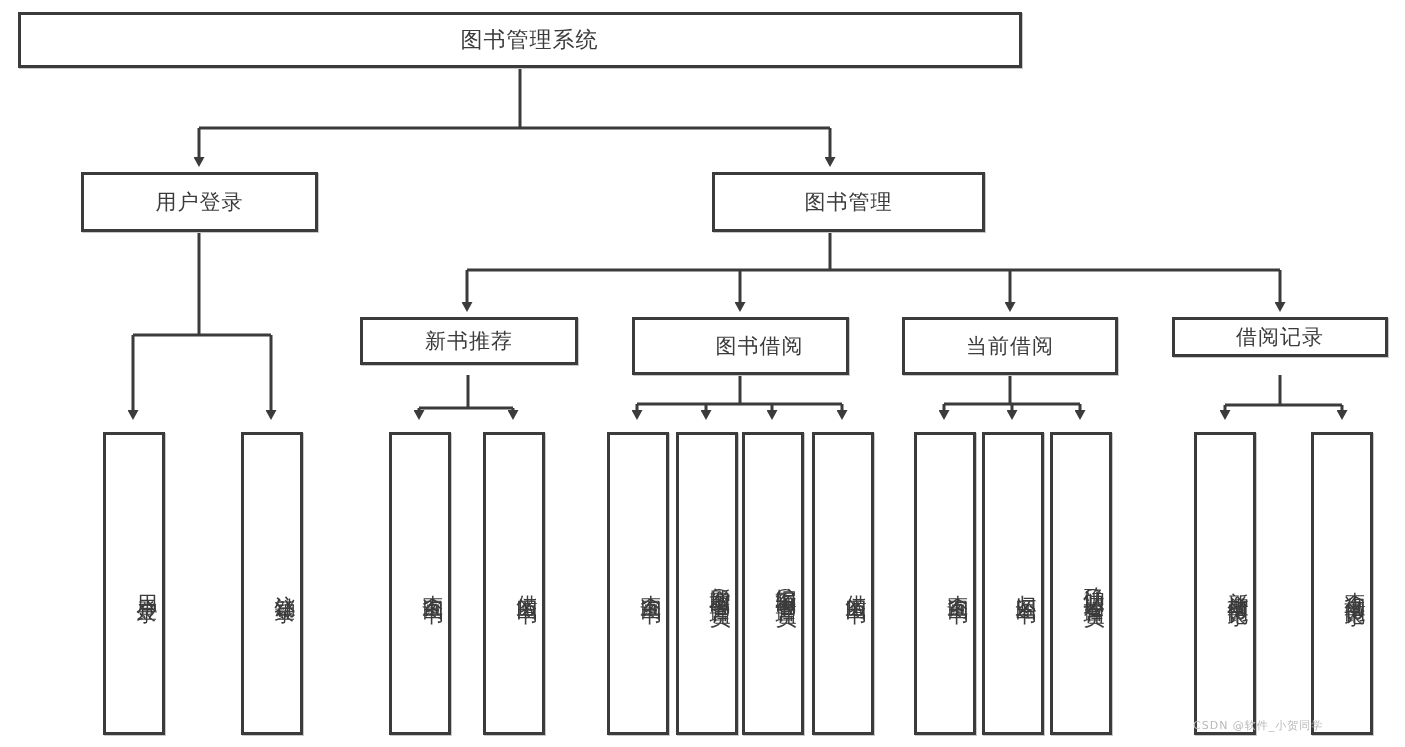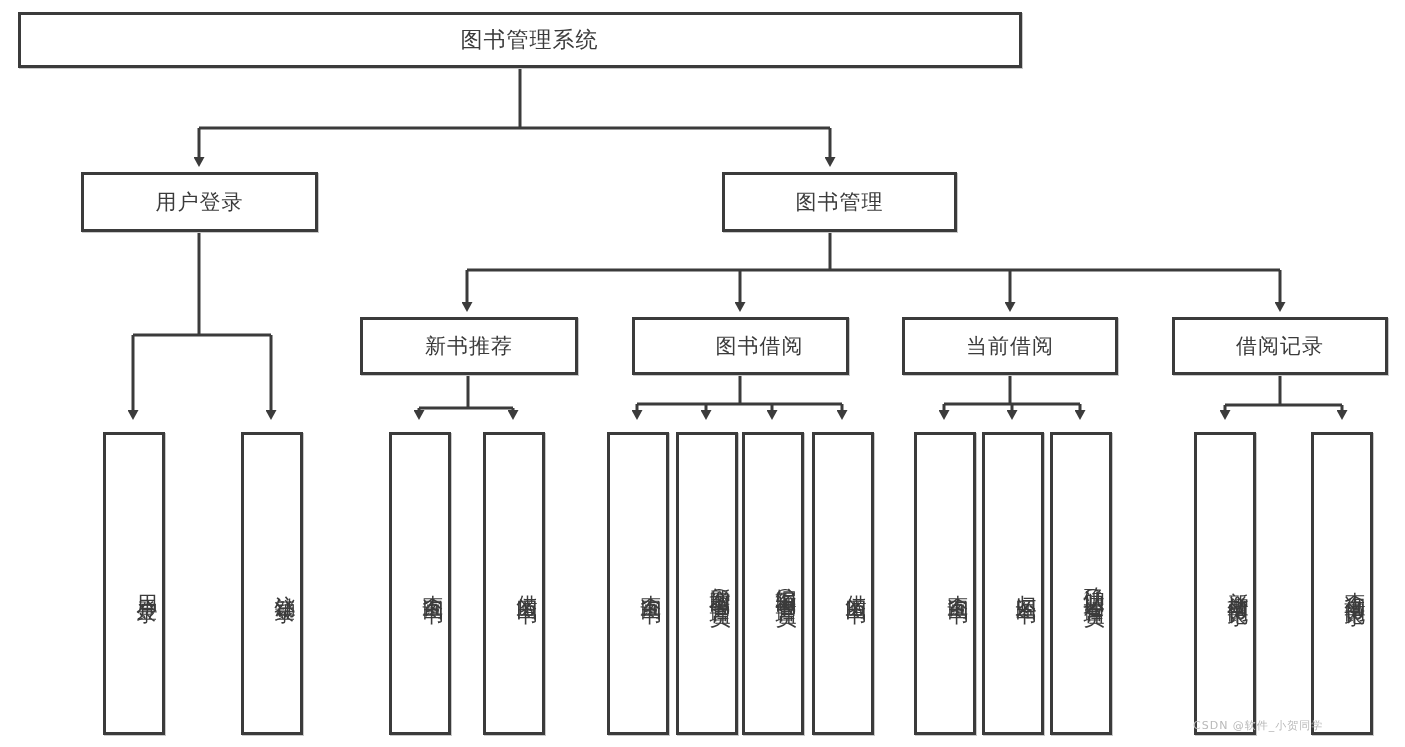--- a/index.html
+++ b/index.html
@@ -122,34 +122,34 @@
     </g>
   </svg>
 
   <div class="node horiz root" style="left:18px; top:12px; width:1004px; height:56px;padding-left:25px;">
     <span>图书管理系统</span>
   </div>
 
   <div class="node horiz" style="left:81px; top:172px; width:237px; height:60px;">
     <span>用户登录</span>
   </div>
-  <div class="node horiz" style="left:712px; top:172px; width:235px; height:60px;margin-left:10px;">
+  <div class="node horiz" style="left:712px; top:172px; width:273px; height:60px;">
     <span>图书管理</span>
   </div>
 
-  <div class="node horiz" style="left:360px; top:317px; width:218px; height:58px;">
+  <div class="node horiz" style="left:360px; top:317px; width:218px; height:48px;">
     <span>新书推荐</span>
   </div>
   <div class="node horiz" style="left:632px; top:317px; width:217px; height:58px;padding-left:44px;">
     <span>图书借阅</span>
   </div>
   <div class="node horiz" style="left:902px; top:317px; width:216px; height:58px;">
     <span>当前借阅</span>
   </div>
-  <div class="node horiz" style="left:1172px; top:317px; width:216px; height:58px;">
+  <div class="node horiz" style="left:1172px; top:317px; width:216px; height:40px;">
     <span>借阅记录</span>
   </div>
 
   <div class="node vert" style="left:103px; top:432px; width:62px; height:303px;">
     <span class="vtext">用户登录</span>
   </div>
   <div class="node vert" style="left:241px; top:432px; width:62px; height:303px;">
     <span class="vtext">注销登录</span>
   </div>
 

